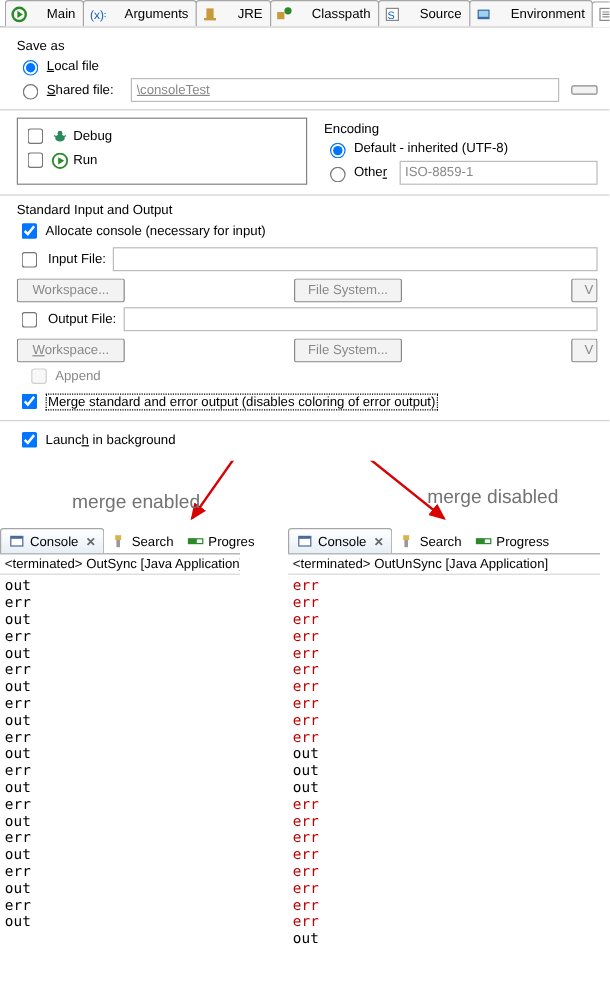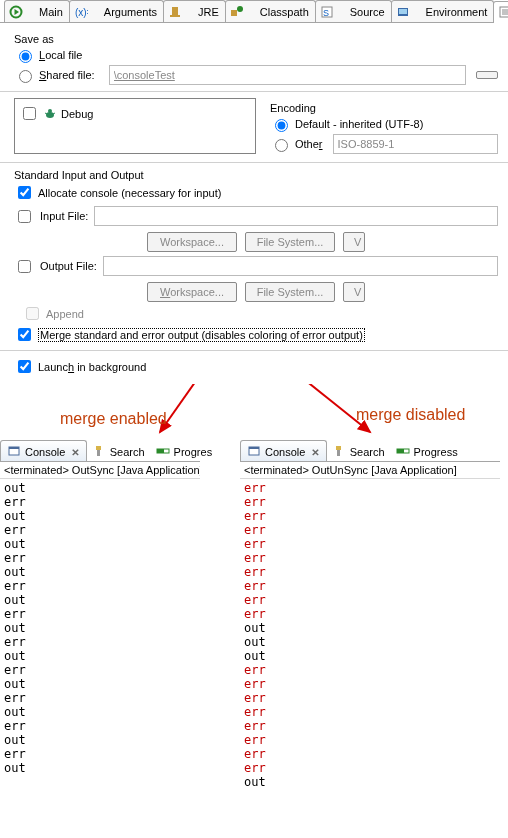--- a/index.html
+++ b/index.html
@@ -60,28 +60,28 @@
   }
   .btn[disabled] { color:#888; background:#f3f3f3; cursor:default; }
   .two-col { display:flex; gap:14px; align-items:flex-start; }
   .fav-box {
     border:1px solid #828282;
     width: 242px; height: 56px;
     padding:4px;
   }
   .fav-row { display:flex; align-items:center; gap:4px; margin:1px 0; }
   .enc-col { flex:1; }
-  .io-btn-row { display:flex; gap:8px; justify-content:center; margin:6px 0 2px 0; overflow:hidden; }
+  .io-btn-row { display:flex; gap:8px; justify-content:space-between; margin:6px 0 2px 0; overflow:hidden; }
   .io-row { display:flex; align-items:center; gap:6px; margin:4px 0; }
   .io-row input[type=text]{ flex:1; }
   .highlight-dotted { border:1px dotted #000; padding:0 1px; }
   
   .annot-area { position:relative; width:508px; height:56px; }
   .annot-label {
-    position:absolute; color:#c2410c; font-size:16px;
+    position:absolute; color:#737373; font-size:16px;
   }
   svg.arrows { position:absolute; top:0; left:0; }
   
   .consoles { display:flex; gap:40px; padding:0 0 6px 0; }
   .console-panel { width:200px; }
   .console-panel.right { width:260px; }
   .view-tabs { display:flex; align-items:center; border-bottom:1px solid #a5a5a5; background:#fff; }
   .view-tab {
     display:flex; align-items:flex-end; gap:4px;
     padding:3px 6px; border:1px solid #a5a5a5; border-bottom:none;
@@ -199,20 +199,30 @@
           <span class="icon">
             <svg width="14" height="14">
                 <ellipse cx="7" cy="8" rx="4" ry="3" fill="#2a8a5a"></ellipse>
                 <circle cx="7" cy="4" r="2" fill="#2a8a5a"></circle>
                 <line x1="2" y1="6" x2="4" y2="7" stroke="#2a8a5a"></line>
                 <line x1="12" y1="6" x2="10" y2="7" stroke="#2a8a5a"></line>
               </svg>
           </span>
           <span>Debug</span>
         </div>
+        <div class="fav-row">
+          <input type="checkbox" style="">
+          <span class="icon">
+            <svg width="14" height="14">
+                <circle cx="7" cy="7" r="6" fill="#fff" stroke="#2a8a2a" stroke-width="1.5"></circle>
+                <polygon points="5.5,4 10.5,7 5.5,10" fill="#2a8a2a"></polygon>
+              </svg>
+          </span>
+          <span>Run</span>
+        </div>
       </div>
     </div>
     <div class="enc-col">
       <div class="group-label">Encoding</div>
       <div class="radio-row">
         <input type="radio" checked="" style="">
         <label>Default - inherited (UTF-8)</label>
       </div>
       <div class="radio-row">
         <input type="radio" style="">

